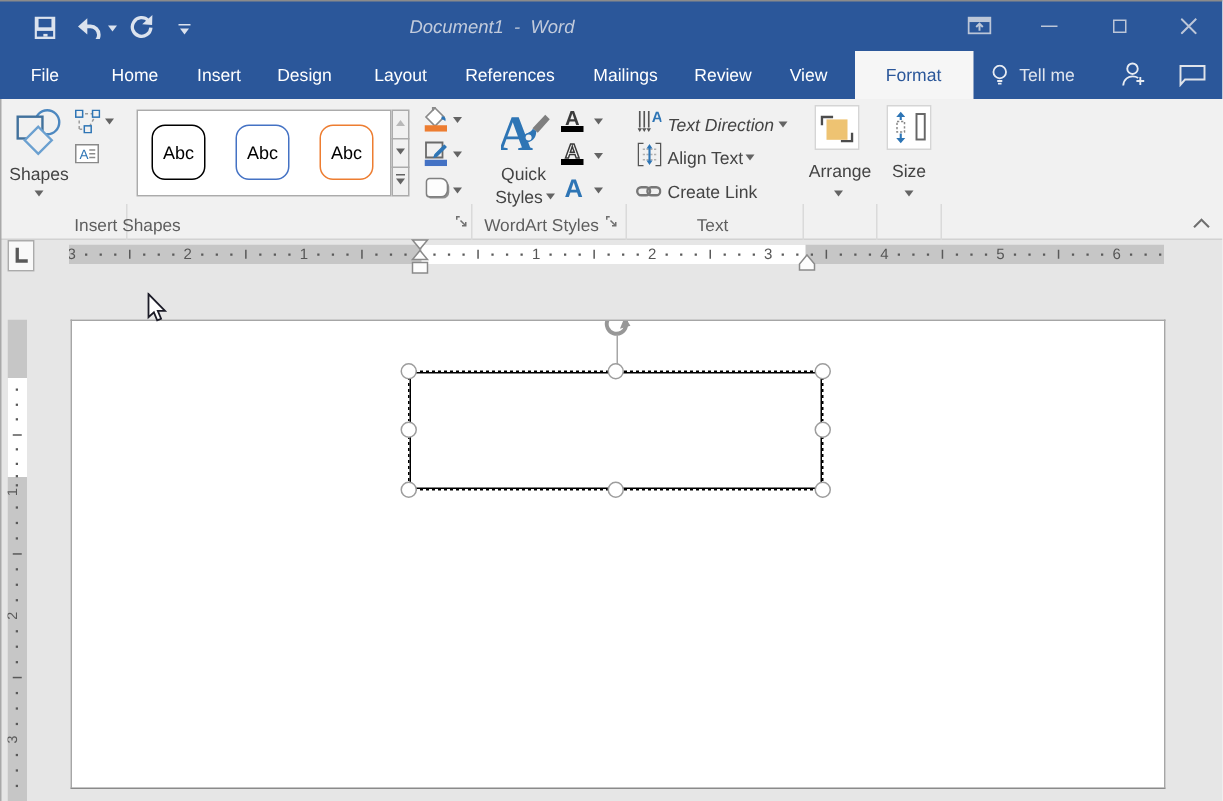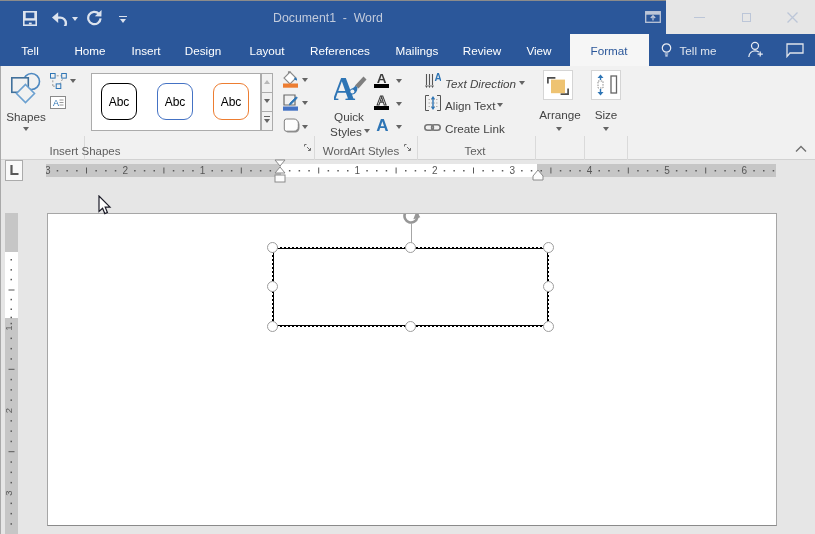--- a/index.html
+++ b/index.html
@@ -6,21 +6,21 @@
 body { font-family:"Liberation Sans", sans-serif; position:relative; background:#e6e6e6; }
 .abs { position:absolute; }
 .tab { position:absolute; color:#fff; font-size:11.7px; transform:translateX(-50%); top:10px; white-space:nowrap; }
 .grplabel { position:absolute; color:#5e5e5e; font-size:11.5px; transform:translateX(-50%); top:79px; white-space:nowrap; }
 .divider { position:absolute; top:70px; height:83px; width:1px; background:#dadada; }
 .clabel { color:#444; font-size:11.7px; white-space:nowrap; }
 .dd { width:0; height:0; border-left:3.5px solid transparent; border-right:3.5px solid transparent; border-top:4px solid #646464; position:absolute; }
 </style></head>
 <body>
 
-<div class="abs" style="left:0;top:0;width:666px;height:34px;background:#2b579a;border-top:1px solid #8b8b8b;">
+<div class="abs" style="left:0;top:0;width:815px;height:34px;background:#2b579a;border-top:1px solid #8b8b8b;font-style:italic;">
 
   <svg class="abs" style="left:23px;top:10px;" width="14" height="15" viewBox="0 0 14 15">
     <rect x="0" y="0" width="14" height="15" fill="#dce3ee"></rect>
     <rect x="2.7" y="1.6" width="8.6" height="5.6" fill="#2b579a"></rect>
     <rect x="1.6" y="9.6" width="10.8" height="3.8" fill="#2b579a"></rect>
     <rect x="5.9" y="11.6" width="2.8" height="1.8" fill="#dce3ee"></rect>
   </svg>
 
   <svg class="abs" style="left:51px;top:11px;" width="17" height="14" viewBox="0 0 17 14">
     <path d="M7.2 0.2 L7.2 11 L1 5.6 Z" fill="#dce3ee"></path>
@@ -44,21 +44,21 @@
     <path d="M8 9.5 L8 5 M5.8 7 L8 4.7 L10.2 7" fill="none" stroke="#bcc6d8" stroke-width="1.3"></path>
   </svg>
   <div class="abs" style="left:694px;top:16px;width:11px;height:1.4px;background:#bcc6d8;"></div>
   <div class="abs" style="left:742px;top:12px;width:9px;height:9px;border:1.3px solid #bcc6d8;"></div>
   <svg class="abs" style="left:787px;top:11px;" width="11" height="11" viewBox="0 0 11 11">
     <path d="M0.5 0.5 L10.5 10.5 M10.5 0.5 L0.5 10.5" stroke="#bcc6d8" stroke-width="1.3"></path>
   </svg>
 </div>
 
 <div class="abs" style="left:0;top:34px;width:815px;height:32px;background:#2b579a;">
-  <div class="tab" style="left:30px;">Tell</div>
+  <div class="tab" style="left:30px;">File</div>
   <div class="tab" style="left:90px;">Home</div>
   <div class="tab" style="left:146px;text-align:right;">Insert</div>
   <div class="tab" style="left:203px;">Design</div>
   <div class="tab" style="left:267px;">Layout</div>
   <div class="tab" style="left:340px;">References</div>
   <div class="tab" style="left:417px;">Mailings</div>
   <div class="tab" style="left:482px;">Review</div>
   <div class="tab" style="left:539px;">View</div>
   <div class="abs" style="left:570px;top:0;width:79px;height:32px;background:#f6f6f6;"></div>
   <div class="tab" style="left:609px;color:#2b579a;">Format</div>

